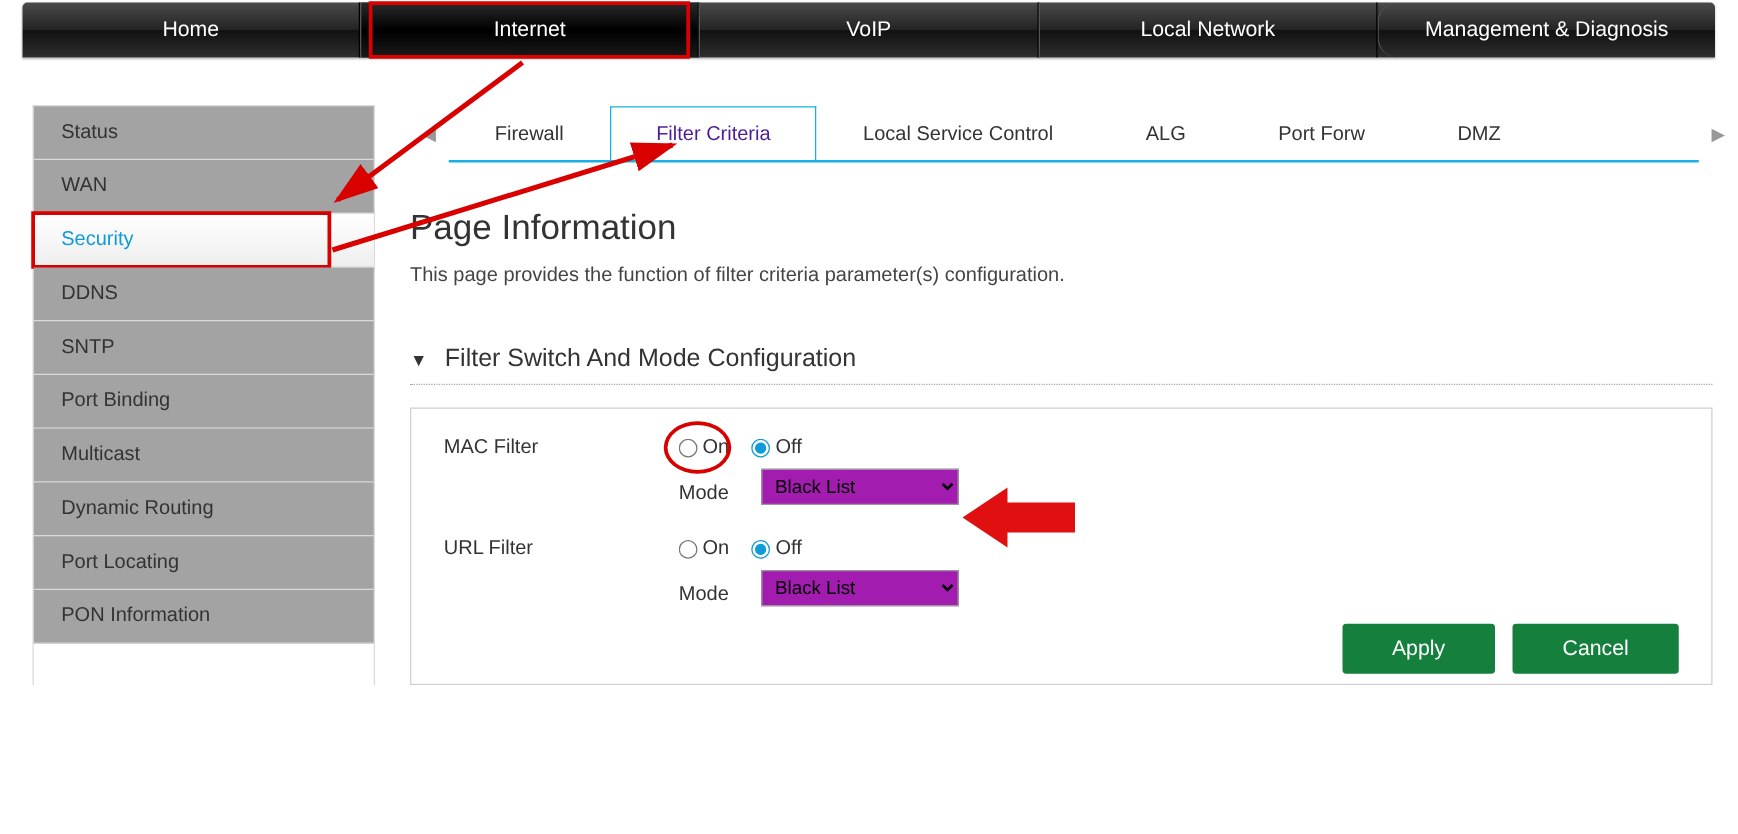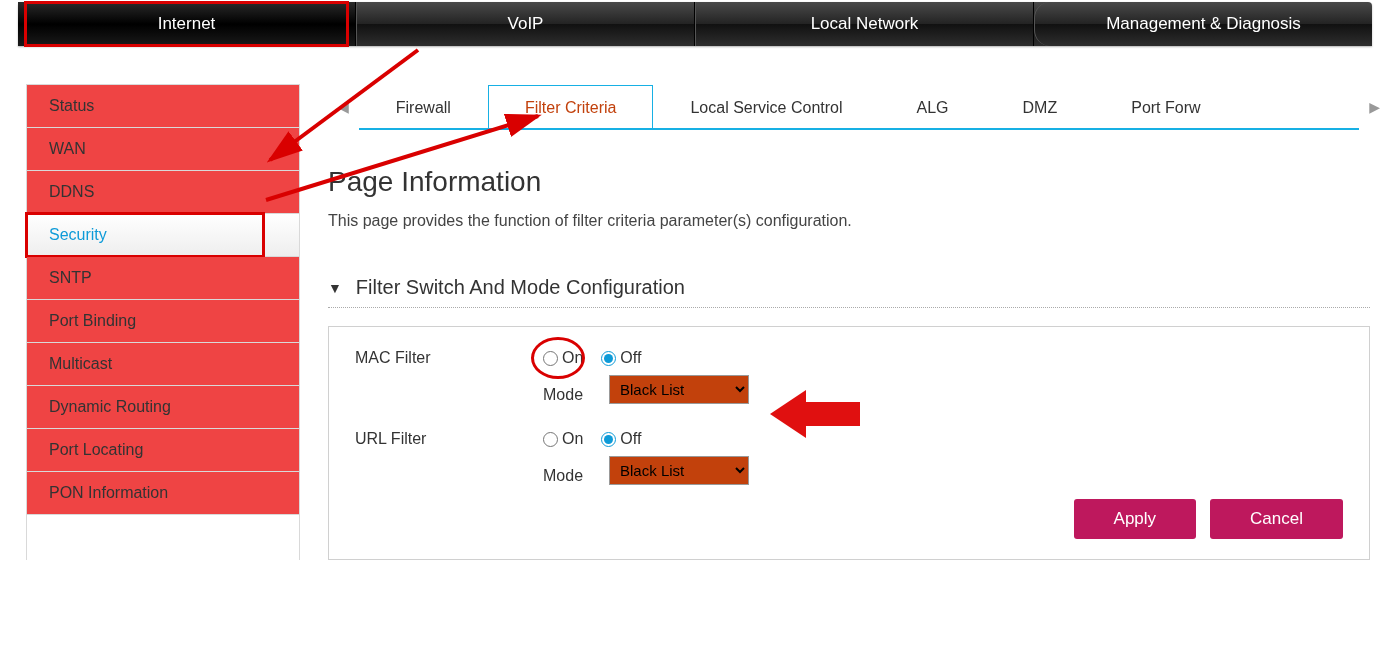--- a/index.html
+++ b/index.html
@@ -50,21 +50,21 @@
   }
   .sidebar-item {
     height: 43px;
     display: flex;
     align-items: center;
     padding-left: 22px;
     font-size: 16px;
     color: #333;
     border-bottom: 1px solid #d9d9d9;
     cursor: pointer;
-    background: #ef4444;
+    background: #a3a3a3;
     position: relative;
   }
   .sidebar-item.active {
     color: #0e9bd8;
     background: linear-gradient(#fff, #eee);
   }
   .sidebar-highlight {
     position: absolute;
     top: -2px; left: -2px; right: 34px; bottom: -2px;
     border: 3px solid #d90000;
@@ -93,21 +93,21 @@
     font-size: 16px;
     color: #333;
     border: 1px solid transparent;
     border-bottom: none;
     cursor: pointer;
     white-space: nowrap;
     position: relative;
     top: 1px;
   }
   .tab.active {
-    color: #c2410c;
+    color: #4c1d95;
     border-color: #17b0e4;
     background: #fff;
     text-align: center;
   }
 
   
   .page-title {
     font-size: 28px;
     color: #333;
     margin-top: 36px;
@@ -134,44 +134,44 @@
   .section-rule {
     border-bottom: 1px dotted #aaa;
     margin-top: 8px;
     margin-right: 20px;
   }
 
   .config-panel {
     border: 1px solid #d0d0d0;
     margin-top: 18px;
     margin-right: 20px;
-    padding: 22px 26px 20px 26px;
+    padding: 22px 26px 8px 26px;
   }
   .row { display: flex; align-items: center; margin-bottom: 4px; }
   .row-label {
     width: 188px;
     font-size: 16px;
     color: #333;
   }
   .radio-group { display: flex; align-items: flex-end; gap: 4px; position: relative; }
   .radio-label { font-size: 16px; color: #333; margin-right: 14px; display: inline-flex; align-items: center; gap: 4px; }
   input[type="radio"] { width: 15px; height: 15px; accent-color: #0e9bd8; }
   .mode-row { margin-top: 8px; padding-left: 188px; display: flex; align-items: flex-end; gap: 26px; margin-bottom: 26px; }
   .mode-row .mode-lbl { font-size: 16px; color: #333; }
   select {
     border: 1px solid #999;
     font-size: 15px;
     padding: 4px 6px;
-    width: 140px;
-    background: #c2410c;
+    width: 158px;
+    background: #a21caf;
   }
 
   .btn-row { display: flex; justify-content: flex-end; gap: 14px; margin-top: 14px; }
   .btn {
-    background: #be185d;
+    background: #15803d;
     color: #fff;
     border: none;
     border-radius: 3px;
     font-size: 17px;
     padding: 10px 40px;
     cursor: pointer;
   }
 
   
   .ann { position: absolute; pointer-events: none; }
@@ -185,20 +185,23 @@
   }
   .red-arrow-left {
     position: absolute;
     left: 770px; top: 384px;
   }
 </style>
 </head>
 <body>
 
 <div class="topnav">
+  <div class="topnav-item">
+    <span>Home</span>
+  </div>
   <div class="topnav-item active">
     <span>Internet</span>
     <span class="topnav-highlight"></span>
   </div>
   <div class="topnav-item">
     <span>VoIP</span>
   </div>
   <div class="topnav-item">
     <span>Local Network</span>
   </div>
@@ -209,28 +212,28 @@
 
 <div class="layout">
 
   <div class="sidebar">
     <div class="sidebar-item">
       <span>Status</span>
     </div>
     <div class="sidebar-item">
       <span>WAN</span>
     </div>
-    <div class="sidebar-item">
-      <span>DDNS</span>
-    </div>
     <div class="sidebar-item active">
       <span>Security</span>
       <span class="sidebar-highlight"></span>
     </div>
     <div class="sidebar-item">
+      <span>DDNS</span>
+    </div>
+    <div class="sidebar-item">
       <span>SNTP</span>
     </div>
     <div class="sidebar-item">
       <span>Port Binding</span>
     </div>
     <div class="sidebar-item">
       <span>Multicast</span>
     </div>
     <div class="sidebar-item">
       <span>Dynamic Routing</span>
@@ -254,24 +257,24 @@
         <div class="tab active">
           <span>Filter Criteria</span>
         </div>
         <div class="tab">
           <span>Local Service Control</span>
         </div>
         <div class="tab">
           <span>ALG</span>
         </div>
         <div class="tab">
+          <span>Port Forw</span>
+        </div>
+        <div class="tab">
           <span>DMZ</span>
-        </div>
-        <div class="tab">
-          <span>Port Forw</span>
         </div>
       </div>
       <span class="tab-arrow">▶</span>
     </div>
 
     <h1 class="page-title">Page Information</h1>
     <p class="page-desc">This page provides the function of filter criteria parameter(s) configuration.</p>
 
     <div class="section-header">
       <span class="tri">▼</span>

